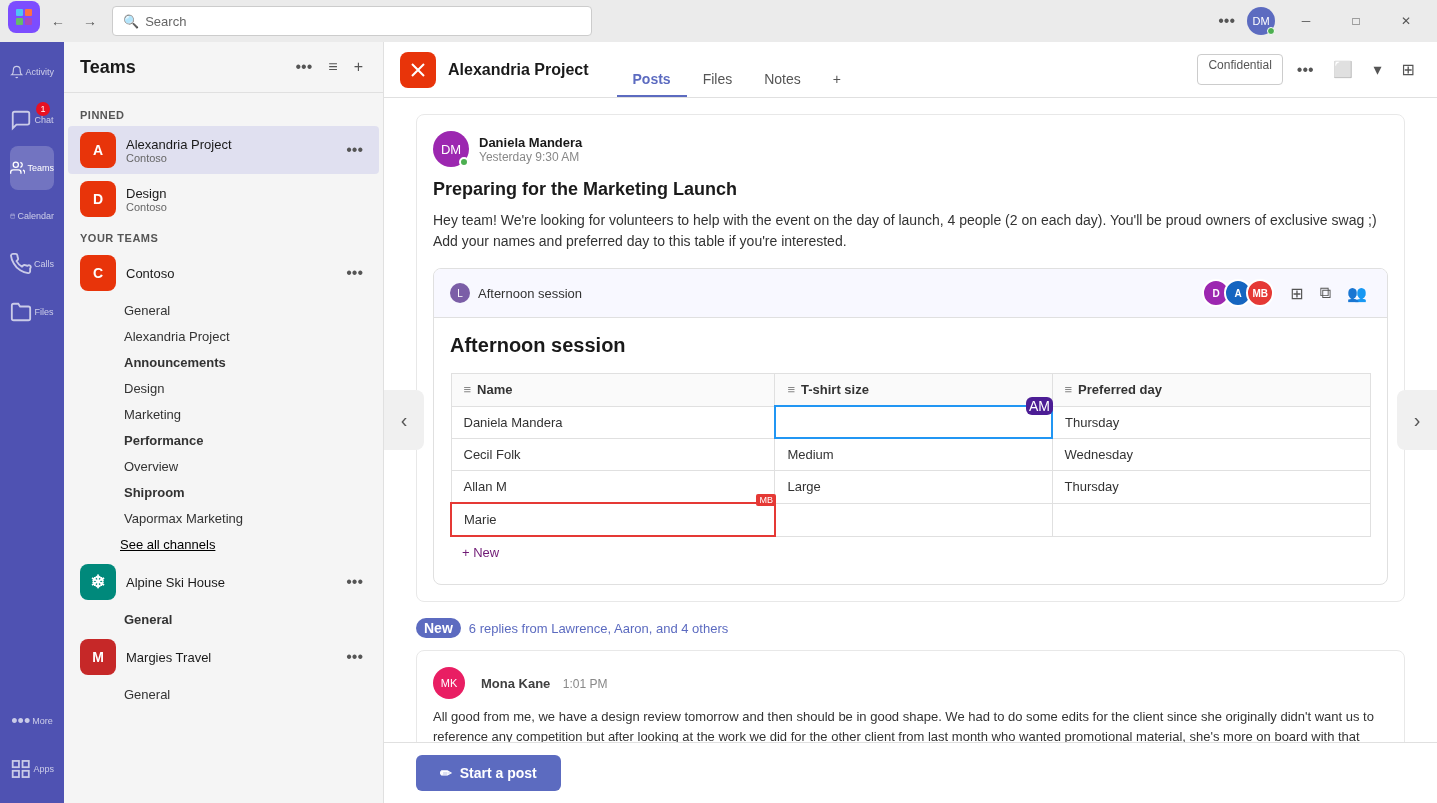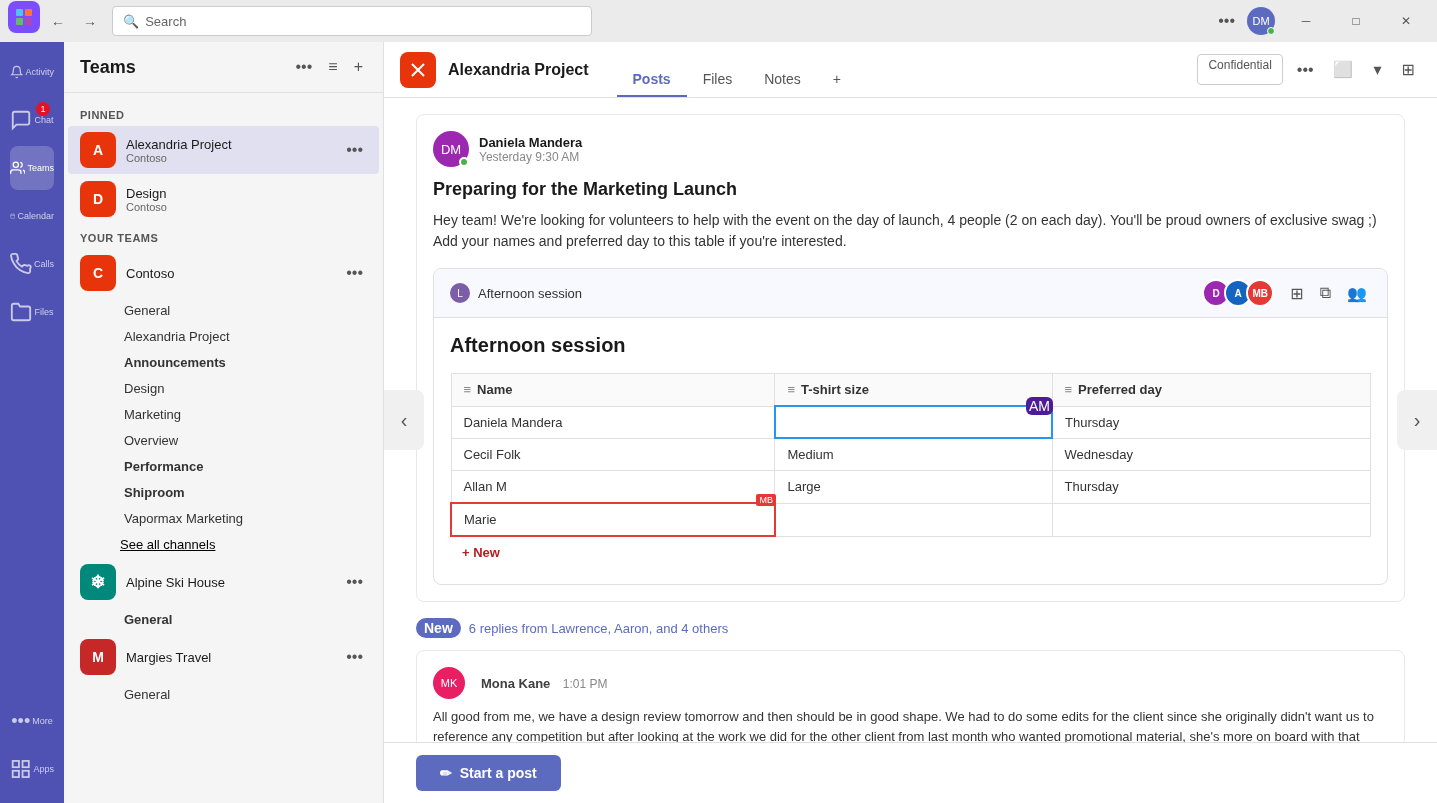--- a/index.html
+++ b/index.html
@@ -184,21 +184,21 @@
     .cell-active { border: 2px solid #2196f3 !important; outline: none; position: relative; }
     .cell-selected-red { border: 2px solid #e53935 !important; }
     .am-badge {
       position: absolute; top: -10px; right: -2px;
       background: #4c1d95; color: white; font-size: 14px; border-radius: 6px; padding: 1px 3px;
     }
     .mb-badge-red {
       position: absolute; top: -10px; right: -2px;
       background: #e53935; color: white; font-size: 9px; border-radius: 2px; padding: 1px 3px;
     }
-    .add-row-btn { background: transparent; border: none; cursor: pointer; color: #b91c1c; font-size: 13px; padding: 8px 12px; display: flex; align-items: center; gap: 6px; font-weight: bold; }
+    .add-row-btn { background: transparent; border: none; cursor: pointer; color: #701a75; font-size: 13px; padding: 8px 12px; display: flex; align-items: center; gap: 6px; }
 
     
     .replies-row { display: flex; align-items: center; gap: 8px; margin-bottom: 12px; }
     .new-badge { background: #5c6bc0; color: white; font-size: 14px; border-radius: 10px; padding: 2px 8px; font-weight: 600; }
     .replies-text { font-size: 13px; color: #5c6bc0; cursor: pointer; }
 
     
     .second-post-avatar { width: 32px; height: 32px; border-radius: 50%; background: #e91e63; display: flex; align-items: center; justify-content: center; color: white; font-size: 11px; flex-shrink: 0; }
     .second-post-header { display: flex; align-items: center; gap: 8px; margin-bottom: 8px; }
     .second-post-author { font-size: 13px; font-weight: 600; color: #404040; margin-left: 8px; }
@@ -350,22 +350,22 @@
         <div class="team-info">
           <div class="team-name">Contoso</div>
         </div>
         <button class="icon-btn team-more">•••</button>
       </div>
       <div class="channel-item">General</div>
       <div class="channel-item">Alexandria Project</div>
       <div class="channel-item bold">Announcements</div>
       <div class="channel-item">Design</div>
       <div class="channel-item">Marketing</div>
+      <div class="channel-item bold">Performance</div>
       <div class="channel-item">Overview</div>
-      <div class="channel-item bold">Performance</div>
       <div class="channel-item bold">Shiproom</div>
       <div class="channel-item">Vapormax Marketing</div>
       <div class="see-all-link">See all channels</div>
 
       <div class="team-item">
         <div class="team-avatar" style="background:#00897b; font-size:18px;">❄</div>
         <div class="team-info">
           <div class="team-name">Alpine Ski House</div>
         </div>
         <button class="icon-btn team-more">•••</button>

